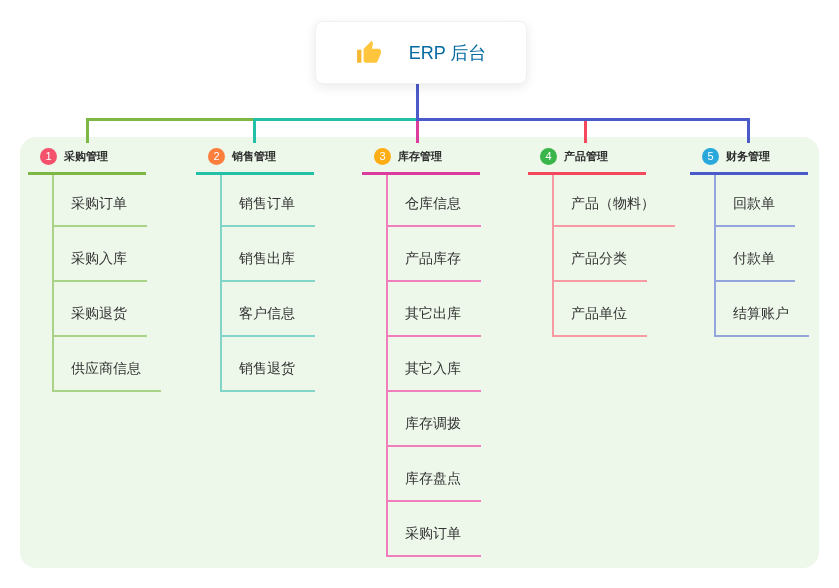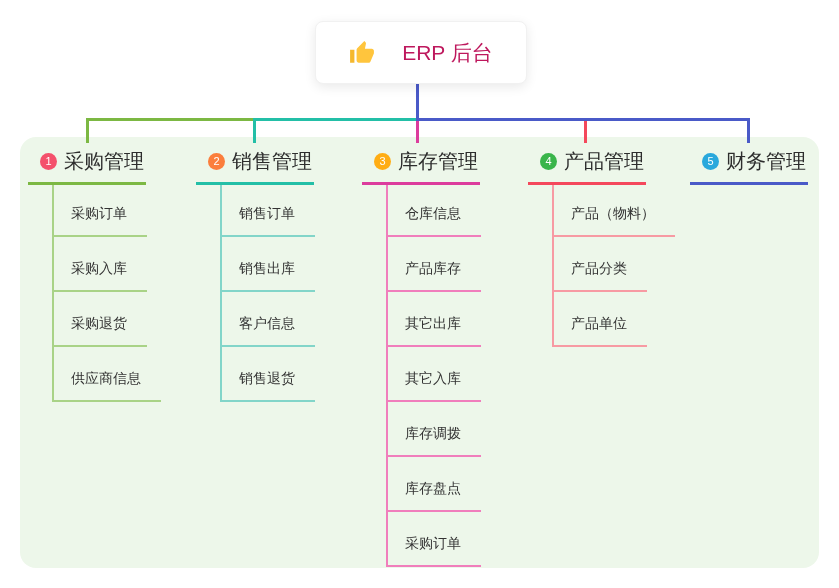--- a/index.html
+++ b/index.html
@@ -13,21 +13,21 @@
   .panel{
     position:absolute;left:20px;top:137px;width:799px;height:431px;
     background:#EDF7EA;border-radius:16px;
   }
   
   .root-node{
     position:absolute;left:315px;top:21px;width:210px;height:61px;
     background:#ffffff;border:1px solid #f1f1f1;border-radius:8px;
     box-shadow:0 3px 12px rgba(0,0,0,0.09);
     display:flex;align-items:center;justify-content:center;gap:27px;
-    font-size:21px;font-weight:500;color:#be185d;cursor:pointer;
+    font-size:18px;font-weight:500;color:#0369a1;cursor:pointer;
   }
   .thumb{width:26px;height:26px;display:inline-flex;}
   .thumb svg{width:26px;height:26px;}
   
   .line{position:absolute;}
   .line.h{height:3px;}
   .line.v{width:3px;}
   
   .branch{position:absolute;width:150px;}
   .branch-title{
@@ -35,21 +35,21 @@
     display:flex;align-items:center;gap:7px;
     padding:0 0 7px 12px;
     border-bottom:3px solid var(--c);
     cursor:pointer;
   }
   .badge{
     flex:0 0 auto;width:17px;height:17px;border-radius:50%;
     color:#fff;font-size:11px;line-height:17px;text-align:center;
   }
   .branch-label{
-    font-size:20px;color:#2d2d2d;font-weight:400;white-space:nowrap;
+    font-size:11px;color:#2d2d2d;font-weight:700;white-space:nowrap;
   }
   .children{
     margin-left:24px;
     border-left:2px solid var(--lc);
   }
   .child-row{height:55px;position:relative;}
   .child-row:first-child{height:52px;}
   .child-label{
     position:absolute;left:0;bottom:0;white-space:nowrap;
     padding:0 20px 12px 17px;
@@ -172,15 +172,26 @@
           <span class="child-label">产品单位</span>
         </div>
     </div>
   </div>
 
   <div class="branch" style="left: 690px; top: 148px; --c: #4A5AC8; --lc: #93A5DC;">
     <div class="branch-title">
       <span class="badge" style="background: rgb(41, 168, 220);">5</span>
       <span class="branch-label">财务管理</span>
     </div>
+    <div class="children">
+      <div class="child-row">
+          <span class="child-label">回款单</span>
+        </div>
+      <div class="child-row">
+          <span class="child-label">付款单</span>
+        </div>
+      <div class="child-row">
+          <span class="child-label">结算账户</span>
+        </div>
+    </div>
   </div>
 
 </div>
 
 </body></html>

